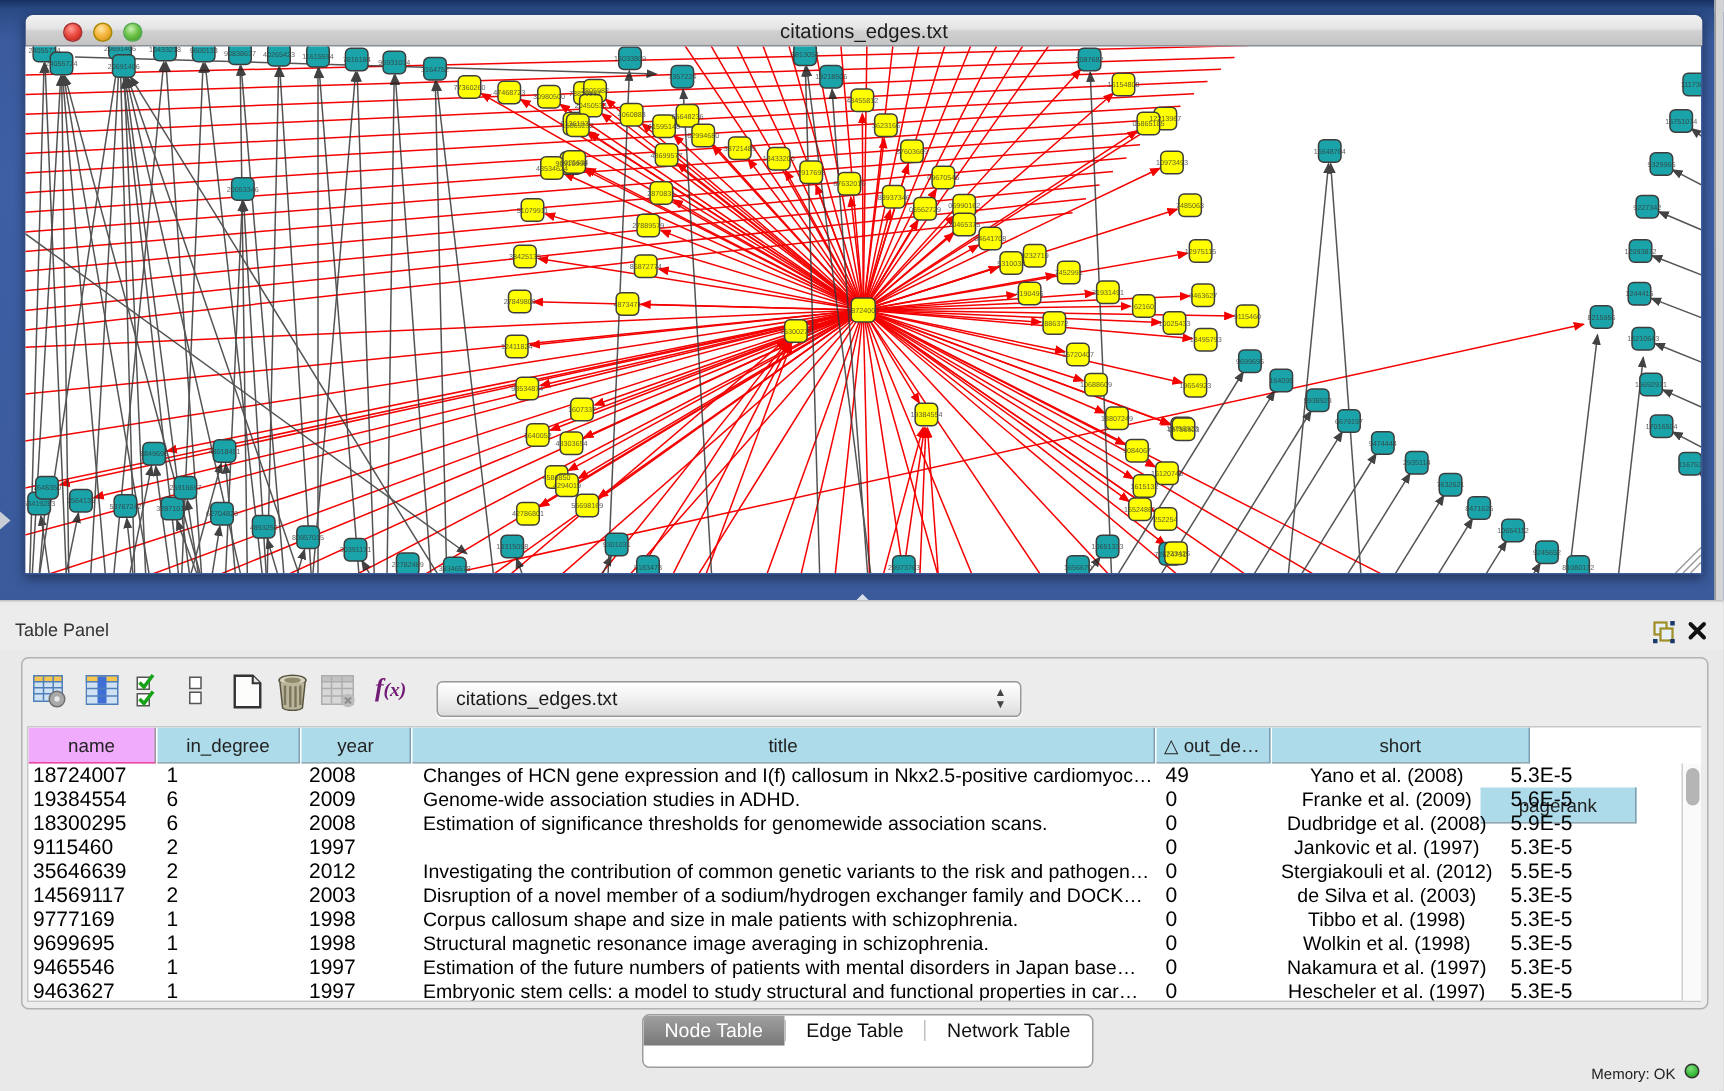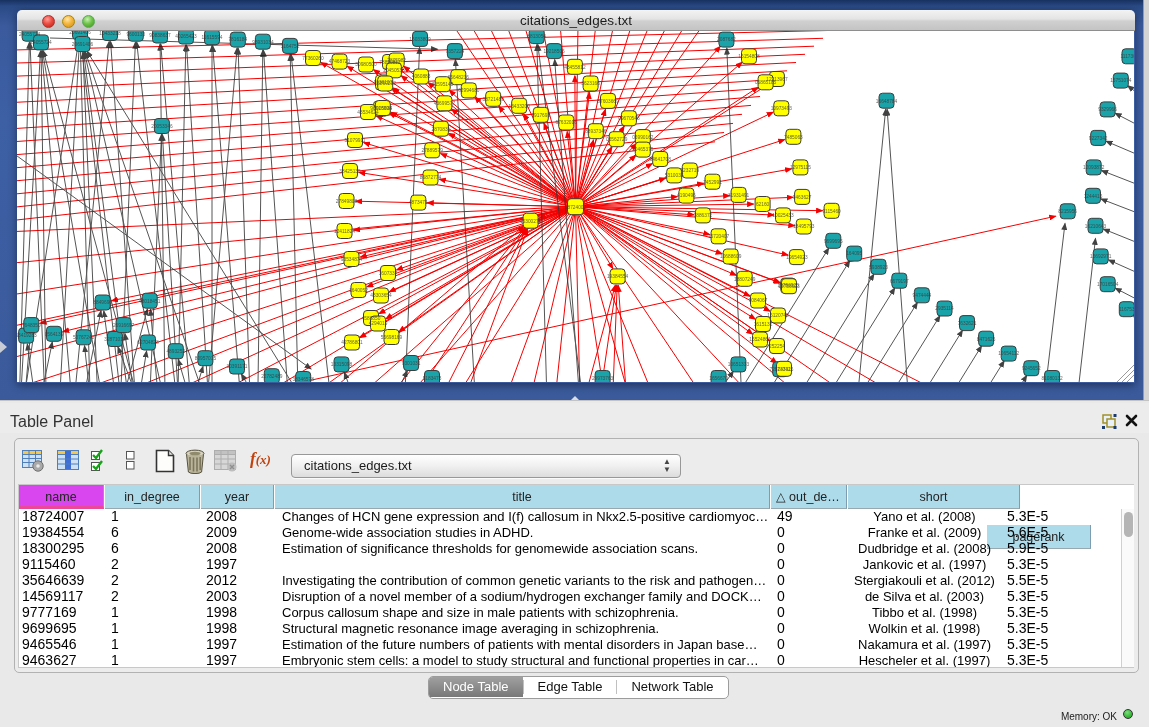--- a/index.html
+++ b/index.html
@@ -24,56 +24,56 @@
 #tl3 { left:65px; background:radial-gradient(circle at 40% 30%, #c8f0b2 0%, #6fc44a 45%, #3e8f1e 100%); border:0.5px solid #5a5; }
 #canvas { position:absolute; left:0; top:21px; width:1117px; height:351px; background:#fff; }
 #net line { shape-rendering:auto; }
 #lnotch { position:absolute; left:0; top:341px; width:0; height:0; border-top:6px solid transparent; border-bottom:6px solid transparent; border-left:7px solid #c9cdd6; }
 #splitarrow { position:absolute; left:569px; top:396px; width:0; height:0;
   border-left:6px solid transparent; border-right:6px solid transparent; border-bottom:6px solid #d8dee9; }
 
 #panel { position:absolute; left:0; top:400px; width:1149px; height:327px; background:#e9e9e9;
   border-top:1px solid #c3c3c3; }
 #paneltitle { position:absolute; left:0; top:2px; width:1149px; height:30px; background:#ececec; }
-#paneltitle span { position:absolute; left:10px; top:10px; font-size:16px; color:#333; }
+#paneltitle span { position:absolute; left:10px; top:10px; font-size:12px; color:#333; }
 #floatico { position:absolute; left:1102px; top:11px; }
 #closex { position:absolute; left:1125px; top:11px; }
 #container { position:absolute; left:14px; top:37px; width:1125px; height:235px;
   border:1px solid #b2b2b2; border-radius:5px; background:#ececec; }
 #toolbar { position:absolute; left:0px; top:6px; height:32px; width:100%; }
 .ticon { position:absolute; top:4px; }
 #combo { position:absolute; left:276px; top:9px; width:390px; height:24px;
   border:1px solid #989898; border-radius:4px;
   background:linear-gradient(180deg,#ffffff 0%,#f0f0f0 50%,#dcdcdc 100%);
   font-size:13px; color:#1a1a1a; line-height:22px; padding-left:12px;
   box-shadow:0 1px 1px rgba(255,255,255,.8); }
 #comboarr { position:absolute; right:9px; top:3px; font-size:8px; color:#444; line-height:8px; text-align:center; }
 
 #tblwrap { position:absolute; left:3px; top:45px; width:1116px; height:184px; background:#fff; overflow:hidden;
   border:1px solid #c8c8c8; border-right:none; }
 #thead { position:absolute; left:0; top:0; height:24px; width:100%; font-size:12.5px; color:#222; }
 #thead .h { position:absolute; top:0; height:24px; background:#aedbea; text-align:center; line-height:24px;
   border-right:1px solid #7f9db0; border-bottom:1px solid #98a8b0; }
-#thead .hg { background:#d946ef; border-right:1px solid #9a9a9a; border-bottom:3px solid #ec4899; }
+#thead .hg { background:#f0abfc; border-right:1px solid #9a9a9a; border-bottom:1px solid #ec4899; }
 #tbody { position:absolute; left:0; top:24px; width:100%; font-size:13px; color:#000; }
 .c0,.c1,.c2,.c4,.c6 { font-size:14px; }
 .tr { position:relative; height:16px; line-height:15px; white-space:nowrap; }
 .tr span { position:absolute; display:inline-block; overflow:hidden; }
 .c0 { left:3px;  width:85px; }
 .c1 { left:92px;  width:90px; }
 .c2 { left:187px; width:70px; }
 .c3 { left:263px; width:492px; }
 .c4 { left:758px; width:70px; }
 .c5 { left:828px; width:155px; text-align:center; }
 .c6 { left:988px; width:90px; }
 #vscroll { position:absolute; left:1102px; top:24px; width:14px; height:160px; background:#fafafa;
   border-left:1px solid #d0d0d0; }
 #vthumb { position:absolute; left:2px; top:3px; width:9px; height:25px; background:#b5b5b5; border-radius:5px; }
 
-#tabs { position:absolute; left:428px; top:275px; height:23px; border:1px solid #9c9c9c; border-radius:5px;
+#tabs { position:absolute; left:428px; top:275px; height:36px; border:1px solid #9c9c9c; border-radius:5px;
   background:#fff; font-size:13px; overflow:hidden; }
 #tabs span { display:inline-block; float:left; height:20px; line-height:19px; padding:0 14px; color:#111; }
 #tabs .sel { background:linear-gradient(180deg,#a0a0a0,#787878); color:#fff; }
 #tabs .sep { padding:0; width:1px; background:#c0c0c0; height:14px; margin-top:3px; }
 #memory { position:absolute; right:32px; top:310px; font-size:10px; color:#222;padding-left:32px; }
 #memdot { position:absolute; right:16px; top:308px; width:10px; height:10px; border-radius:50%;
   background:radial-gradient(circle at 40% 30%,#7be07b,#38b838 60%,#2a9a2a); border:1px solid #333; }
 </style>
 </head>
 <body>
@@ -684,21 +684,21 @@
       <svg class="ticon" style="left:199px" width="24" height="24">
         <rect x="0.5" y="1.5" width="21" height="19" fill="#d7d7d7" stroke="#adadad"></rect>
         <rect x="0.5" y="1.5" width="21" height="4" fill="#c2c2c2" stroke="#adadad"></rect>
         <line x1="7" y1="2" x2="7" y2="20" stroke="#adadad"></line>
         <line x1="14" y1="2" x2="14" y2="20" stroke="#adadad"></line>
         <line x1="0.5" y1="10" x2="21.5" y2="10" stroke="#adadad"></line>
         <line x1="0.5" y1="15" x2="21.5" y2="15" stroke="#adadad"></line>
         <circle cx="18" cy="18" r="4.5" fill="#bdbdbd"></circle>
         <path d="M16,16 l4,4 m0,-4 l-4,4" stroke="#8f8f8f" stroke-width="1.4"></path>
       </svg>
-      <div class="ticon" style="left:235px; top:4px; position:absolute; font-family:'Liberation Serif',serif; font-style:italic; font-weight:bold; font-size:17px; color:#c2410c;">f<span style="font-size:13px;">(x)</span></div>
+      <div class="ticon" style="left:235px; top:4px; position:absolute; font-family:'Liberation Serif',serif; font-style:italic; font-weight:bold; font-size:17px; color:#701a75;">f<span style="font-size:13px;">(x)</span></div>
       <div id="combo">citations_edges.txt<div id="comboarr">▲<br>▼</div></div>
     </div>
     <div id="tblwrap">
       <div id="thead">
         <div class="h hg" style="left:0px; width:85px;">name</div>
         <div class="h" style="left:86px; width:95px;">in_degree</div>
         <div class="h" style="left:182px; width:73px;">year</div>
         <div class="h" style="left:256px; width:495px;">title</div>
         <div class="h" style="left:752px; width:76px; text-align:left; padding-left:5px;">△ out_de…</div>
         <div class="h" style="left:829px; width:172px;">short</div>

